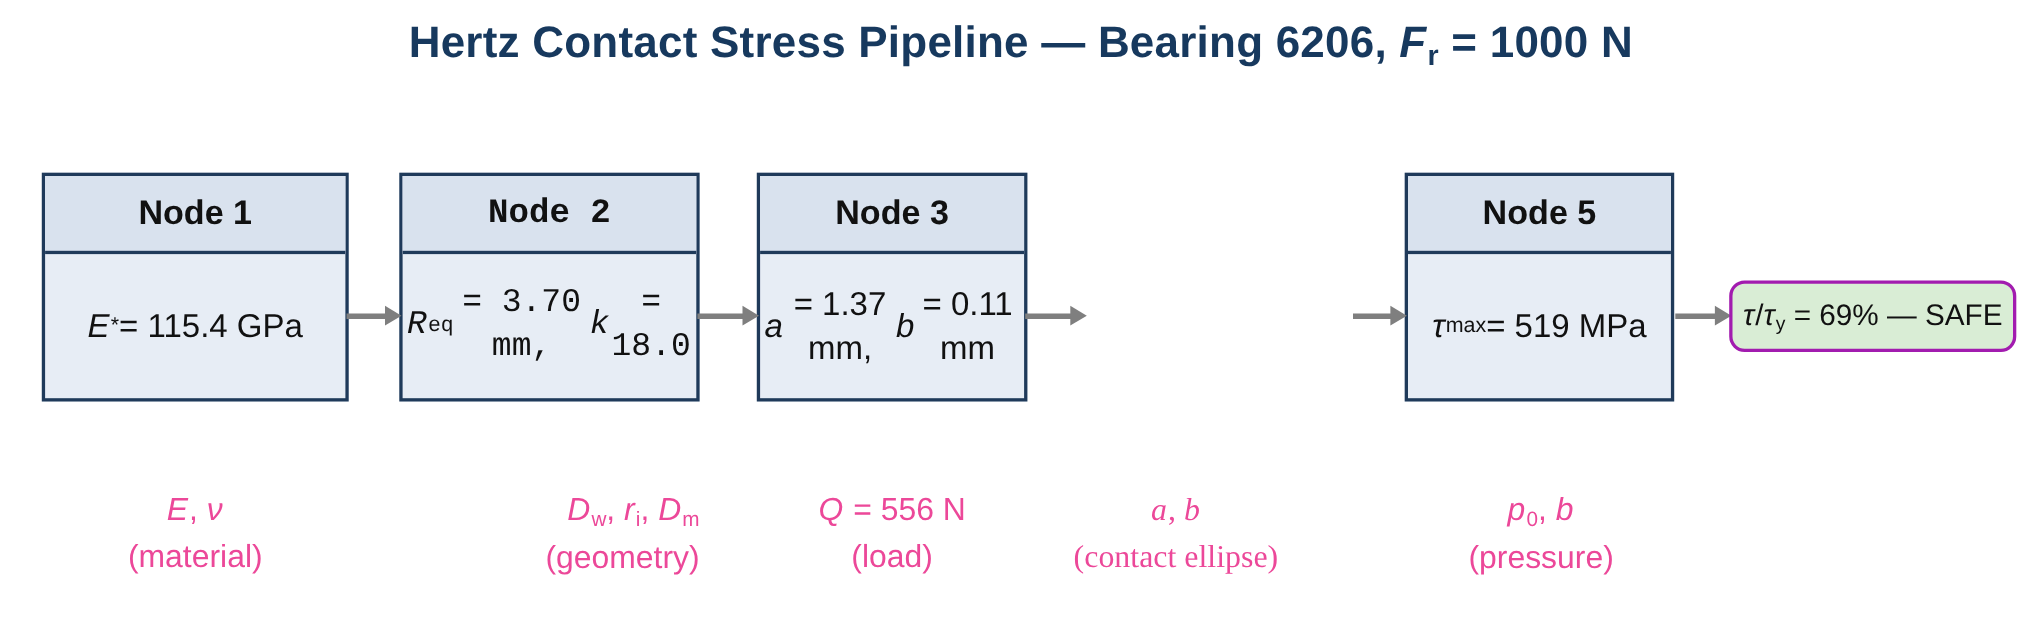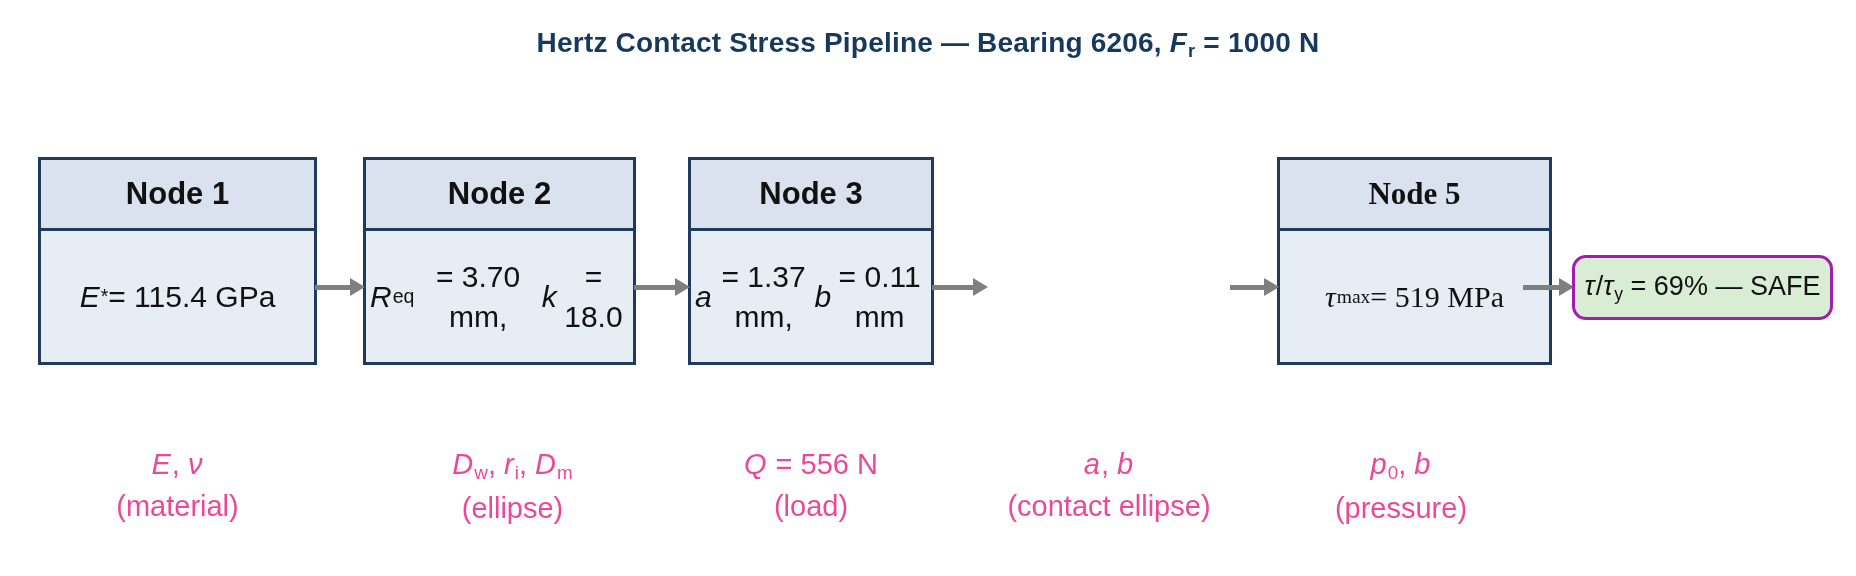--- a/index.html
+++ b/index.html
@@ -7,25 +7,25 @@
     position: relative;
     width: 1856px;
     height: 576px;
     background: #ffffff;
     font-family: "Liberation Sans", sans-serif;
     color: #111111;
     overflow: hidden;
   }
   .title {
     position: absolute;
-    top: 27px;
+    top: 17px;
     left: 0;
     width: 100%;
     text-align: center;
-    font-size: 28px;
+    font-size: 40px;
     font-weight: bold;
     color: #17395e;
     letter-spacing: 0.2px;
   }
   .node {
     position: absolute;
     top: 157px;
     height: 208px;
     box-sizing: border-box;
     border: 3px solid #1f3a5a;
@@ -114,21 +114,21 @@
 
   <div class="node" style="left:38px;width:279px;">
     <div class="node-header">Node 1</div>
     <div class="node-value">
         <i>E</i>
         <sup>*</sup>
         <span> = 115.4 GPa</span>
       </div>
   </div>
 
-  <div class="node" style="left:363px;width:273px;">
+  <div class="node" style="left:363px;width:273px;font-family:Liberation Mono, monospace;">
     <div class="node-header">Node 2</div>
     <div class="node-value">
         <i>R</i>
         <sub>eq</sub>
         <span> = 3.70 mm,</span>
         <br>
         <i>k</i>
         <span> = 18.0</span>
       </div>
   </div>
@@ -138,21 +138,21 @@
     <div class="node-value">
         <i>a</i>
         <span> = 1.37 mm,</span>
         <br>
         <i>b</i>
         <span> = 0.11 mm</span>
       </div>
   </div>
 
 
-  <div class="node" style="left:1277px;width:275px;font-family:Liberation Serif, serif;">
+  <div class="node" style="left:1277px;width:245px;">
     <div class="node-header">Node 5</div>
     <div class="node-value">
         <i>τ</i>
         <sub>max</sub>
         <span> = 519 MPa</span>
       </div>
   </div>
 
   <div class="arrow" style="left:315px;width:50px;">
     <div class="arrow-shaft"></div>
@@ -173,18 +173,18 @@
   <div class="arrow" style="left:1523px;width:51px;">
     <div class="arrow-shaft"></div>
     <div class="arrow-head"></div>
   </div>
 
   <div class="badge">
     <span><i>τ</i><span>/</span><i>τ</i><sub>y</sub><span> = 69% — SAFE</span></span>
   </div>
 
   <div class="footnote" style="left:38px;width:279px;"><i>E</i><span>, </span><i>ν</i><br><span>(material)</span></div>
-  <div class="footnote" style="left:376px;width:273px;"><i>D</i><sub>w</sub><span>, </span><i>r</i><sub>i</sub><span>, </span><i>D</i><sub>m</sub><br><span>(ellipse)</span></div>
+  <div class="footnote" style="left:363px;width:273px;text-align:right;"><i>D</i><sub>w</sub><span>, </span><i>r</i><sub>i</sub><span>, </span><i>D</i><sub>m</sub><br><span>(geometry)</span></div>
   <div class="footnote" style="left:688px;width:246px;"><i>Q</i><span> = 556 N</span><br><span>(load)</span></div>
-  <div class="footnote" style="left:986px;width:246px;"><i>a</i><span>, </span><i>b</i><br><span>(contact ellipse)</span></div>
+  <div class="footnote" style="left:946px;width:246px;font-family:Liberation Serif, serif;"><i>a</i><span>, </span><i>b</i><br><span>(contact ellipse)</span></div>
   <div class="footnote" style="left:1277px;width:248px;"><i>p</i><sub>0</sub><span>, </span><i>b</i><br><span>(pressure)</span></div>
 
 </div>
 
 </body></html>

